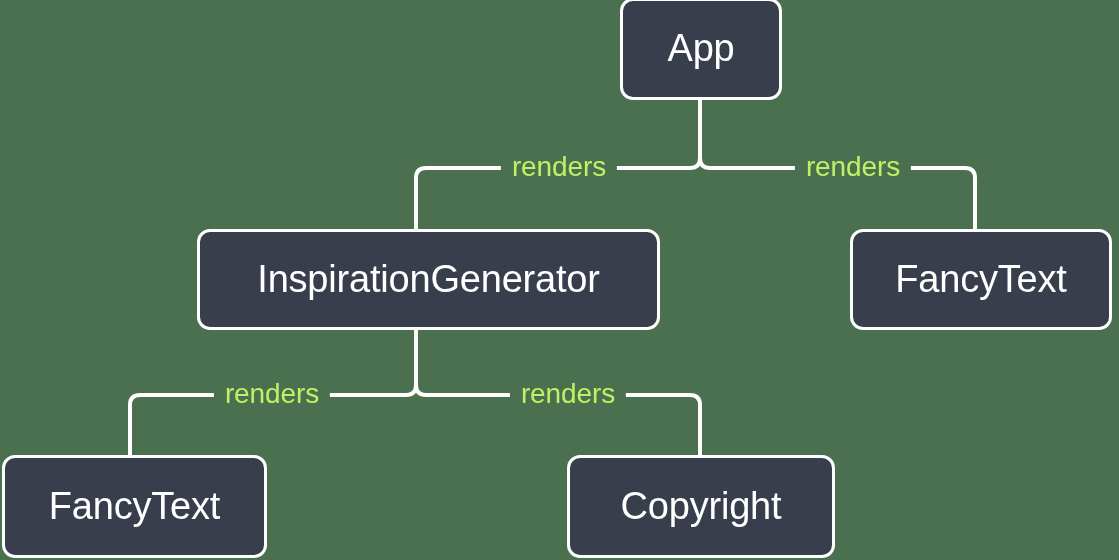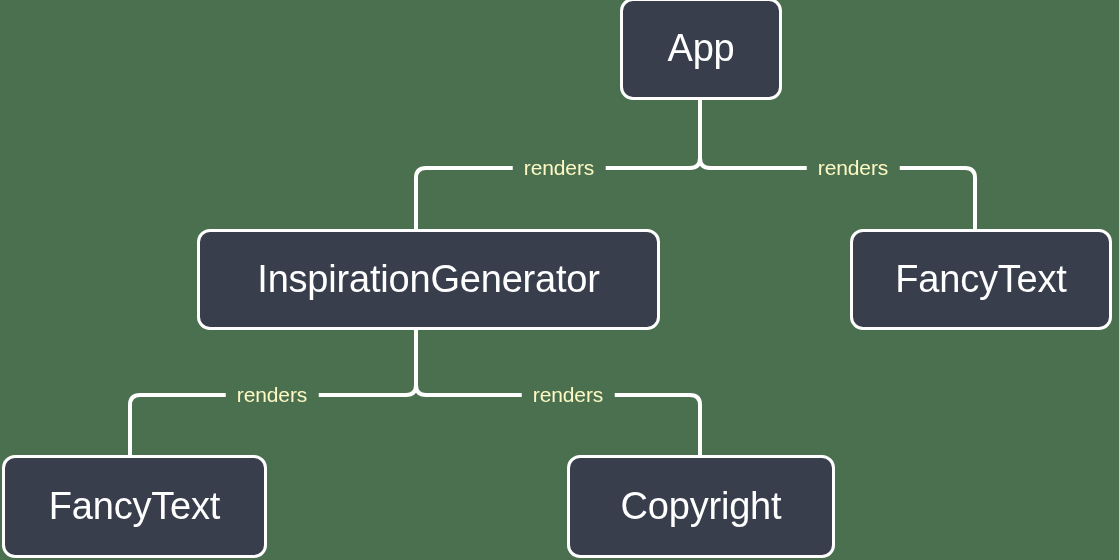--- a/index.html
+++ b/index.html
@@ -39,23 +39,23 @@
     white-space: nowrap;
     z-index: 2;
   }
   .node-label {
     display: block;
     line-height: 1;
     padding-bottom: 2px;
   }
   .edge-label {
     position: absolute;
-    color: #fef9c3;
+    color: #bef264;
     font-family: "Liberation Sans", sans-serif;
-    font-size: 21px;
+    font-size: 28px;
     font-weight: 500;
     letter-spacing: -0.1px;
     line-height: 1;
     background: #4a7050;
     padding: 2px 11px 4px 11px;
     white-space: nowrap;
     transform: translate(-50%, -50%);
     z-index: 3;
   }
 </style>

